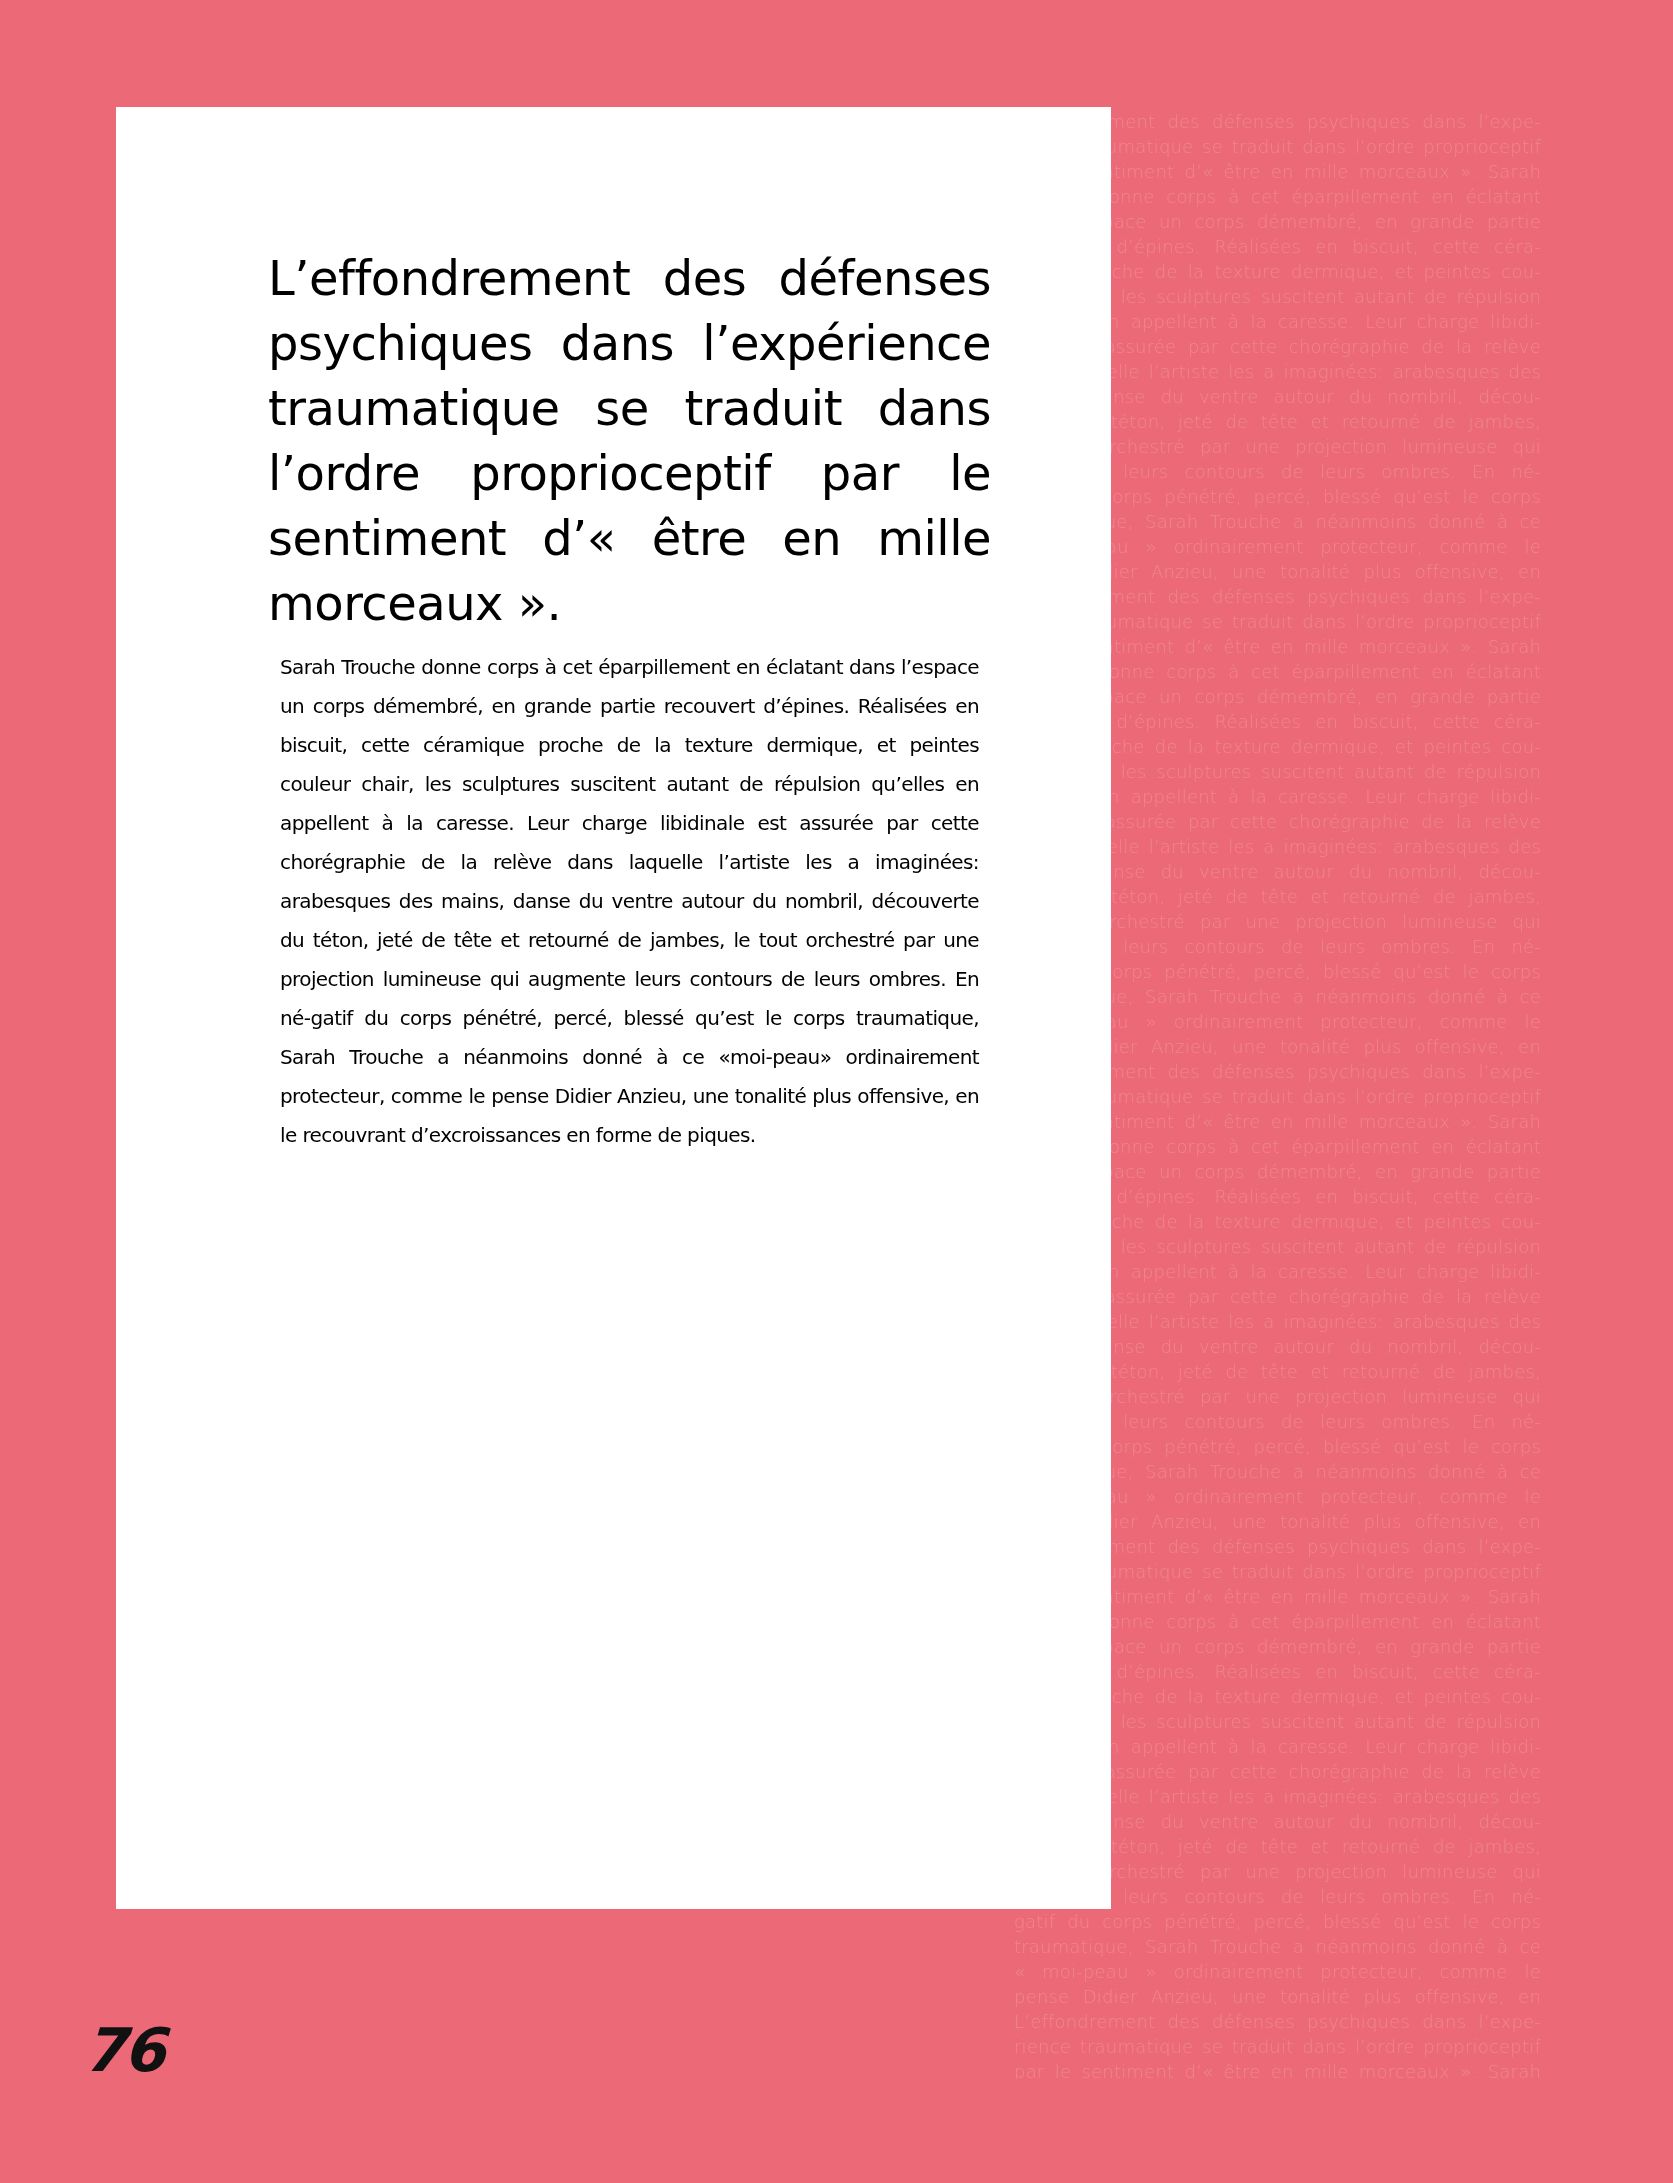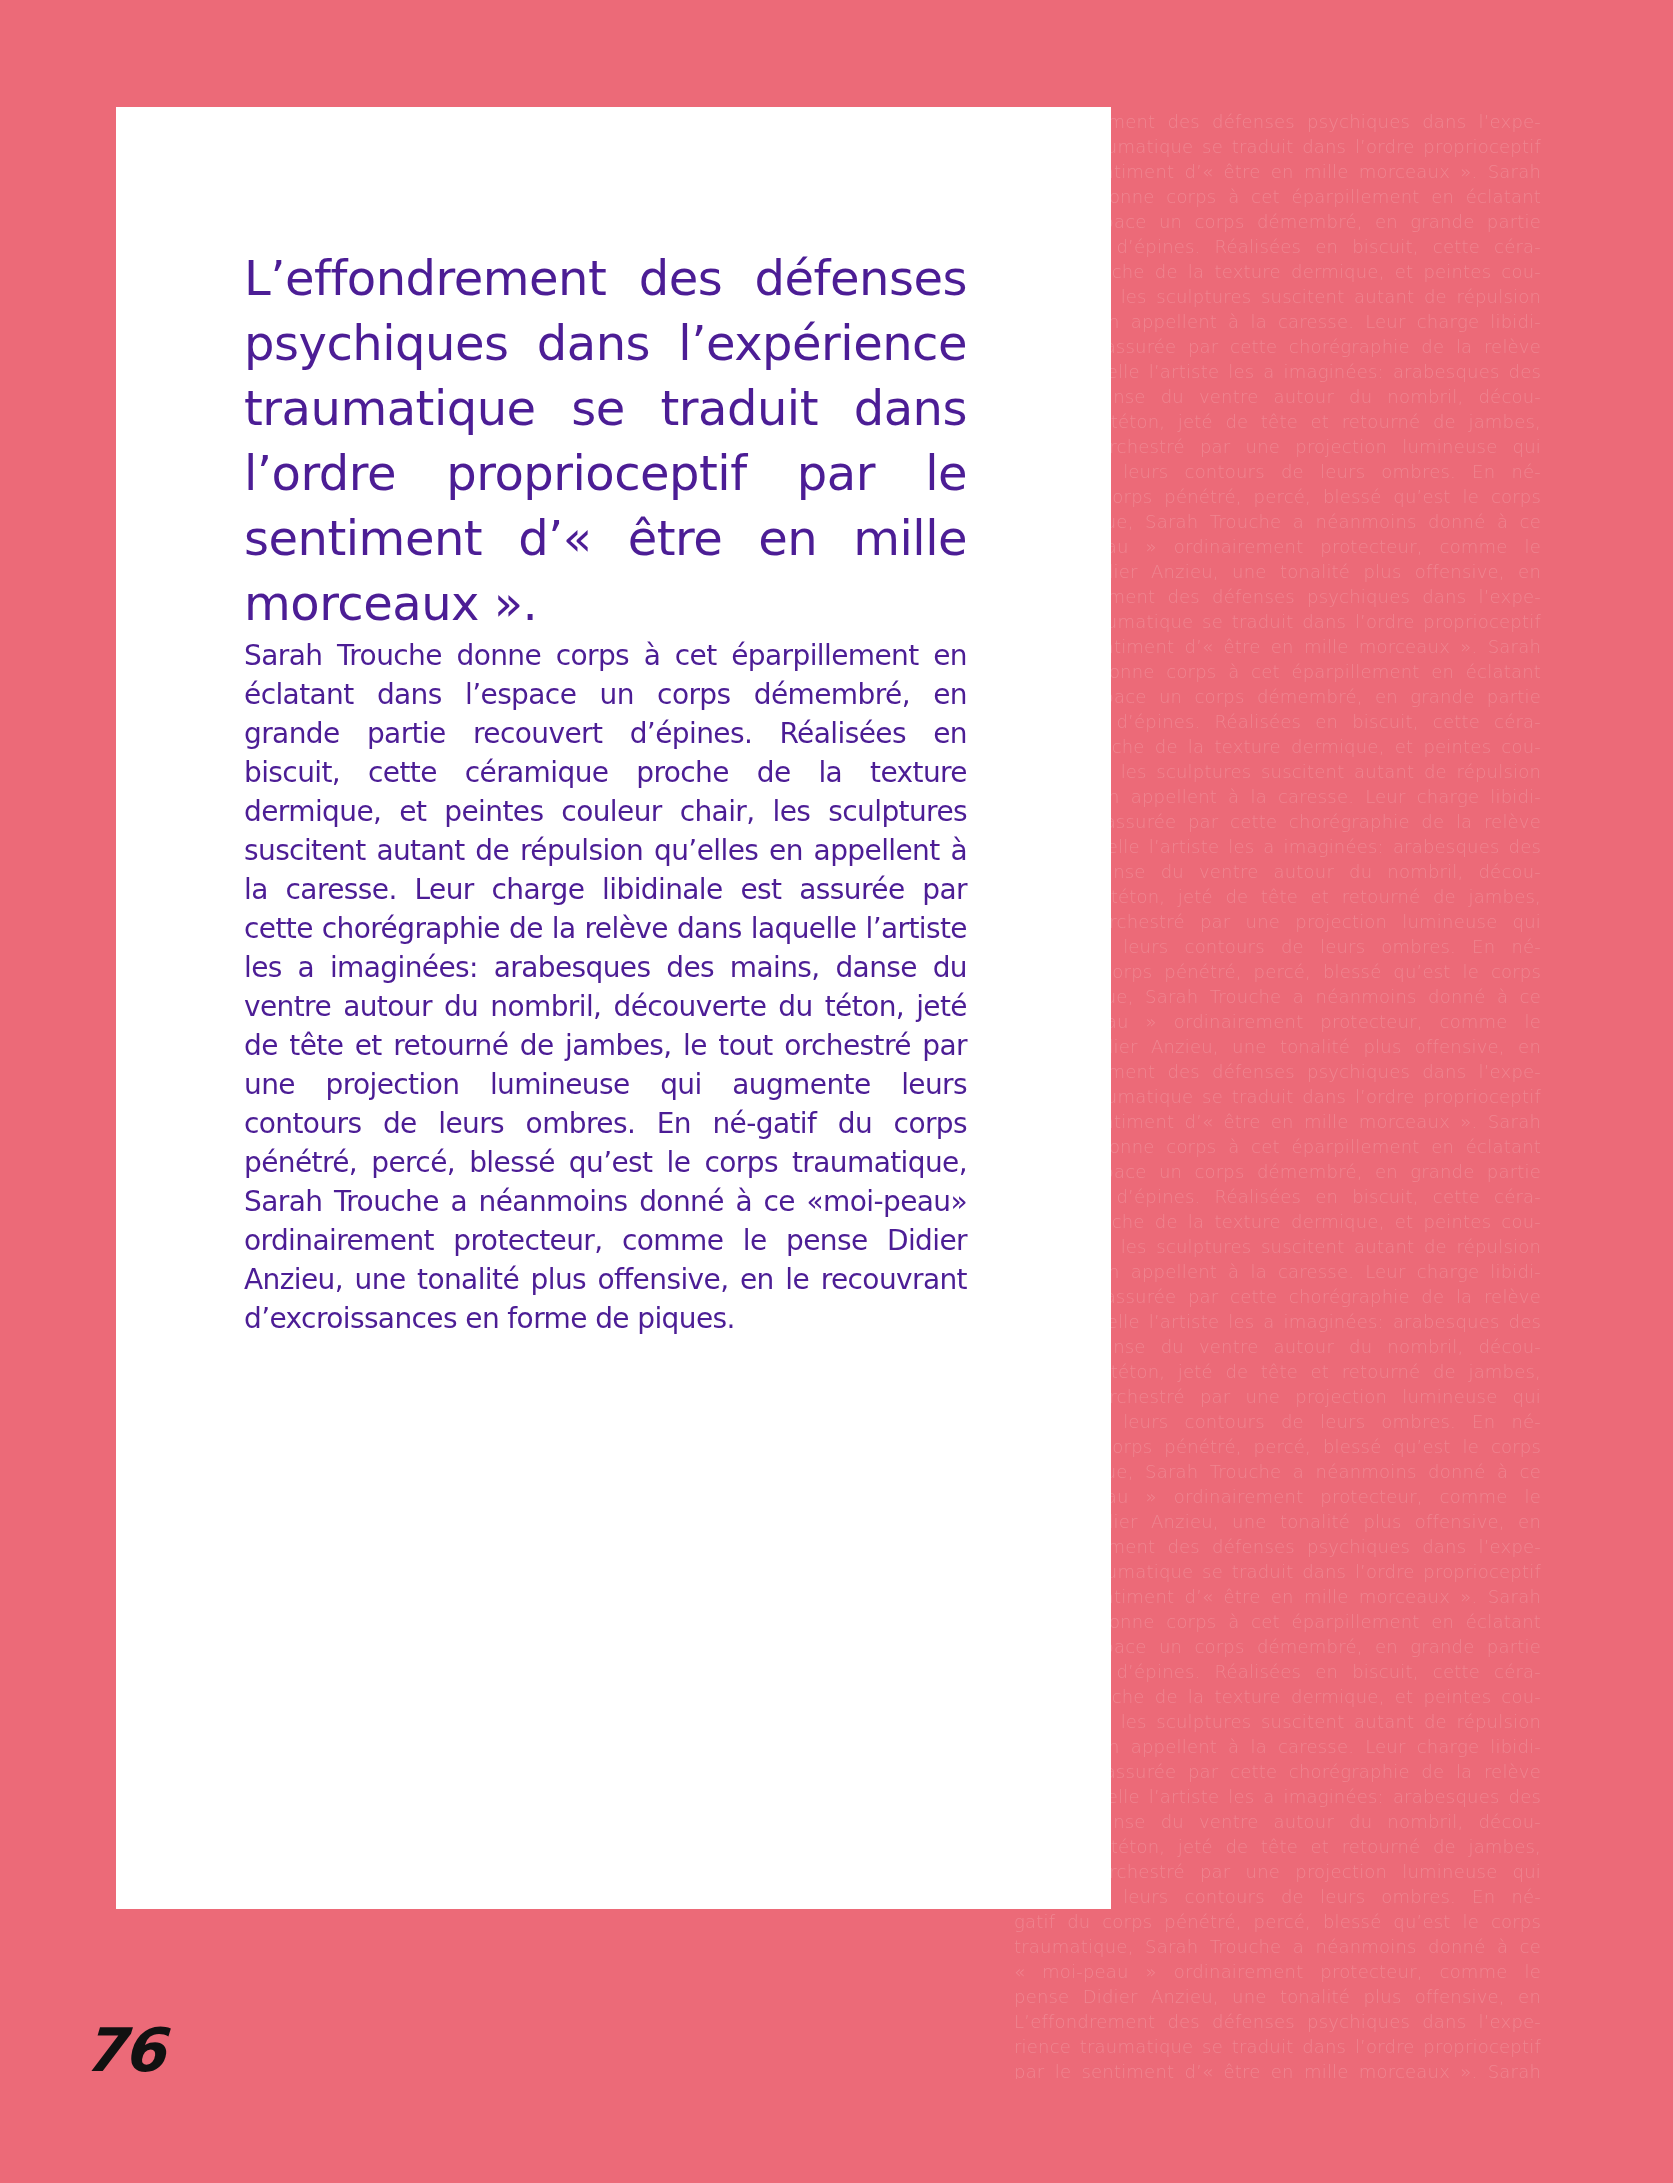--- a/index.html
+++ b/index.html
@@ -31,38 +31,38 @@
   .white-panel {
     position: absolute;
     left: 116px;
     top: 107px;
     width: 995px;
     height: 1802px;
     background: #FFFFFF;
   }
   .text-column {
     position: absolute;
-    left: 244px;
+    left: 268px;
     top: 246px;
     width: 723px;
-    color: #4c1d95;
+    color: #000000;
   }
   .headline {
     margin: 0;
     font-family: "DejaVu Sans", sans-serif;
     font-weight: normal;
     font-size: 48px;
     line-height: 65px;
     text-align: justify;
     letter-spacing: -0.5px;
   }
   .body-text {
-    margin: 0;
+    margin: 12px;
     font-family: "DejaVu Sans", sans-serif;
-    font-size: 28px;
+    font-size: 20px;
     line-height: 39px;
     text-align: justify;
     letter-spacing: -0.6px;
   }
   .page-number {
     position: absolute;
     left: 89px;
     top: 2020px;
     font-family: "DejaVu Sans", sans-serif;
     font-style: italic;

